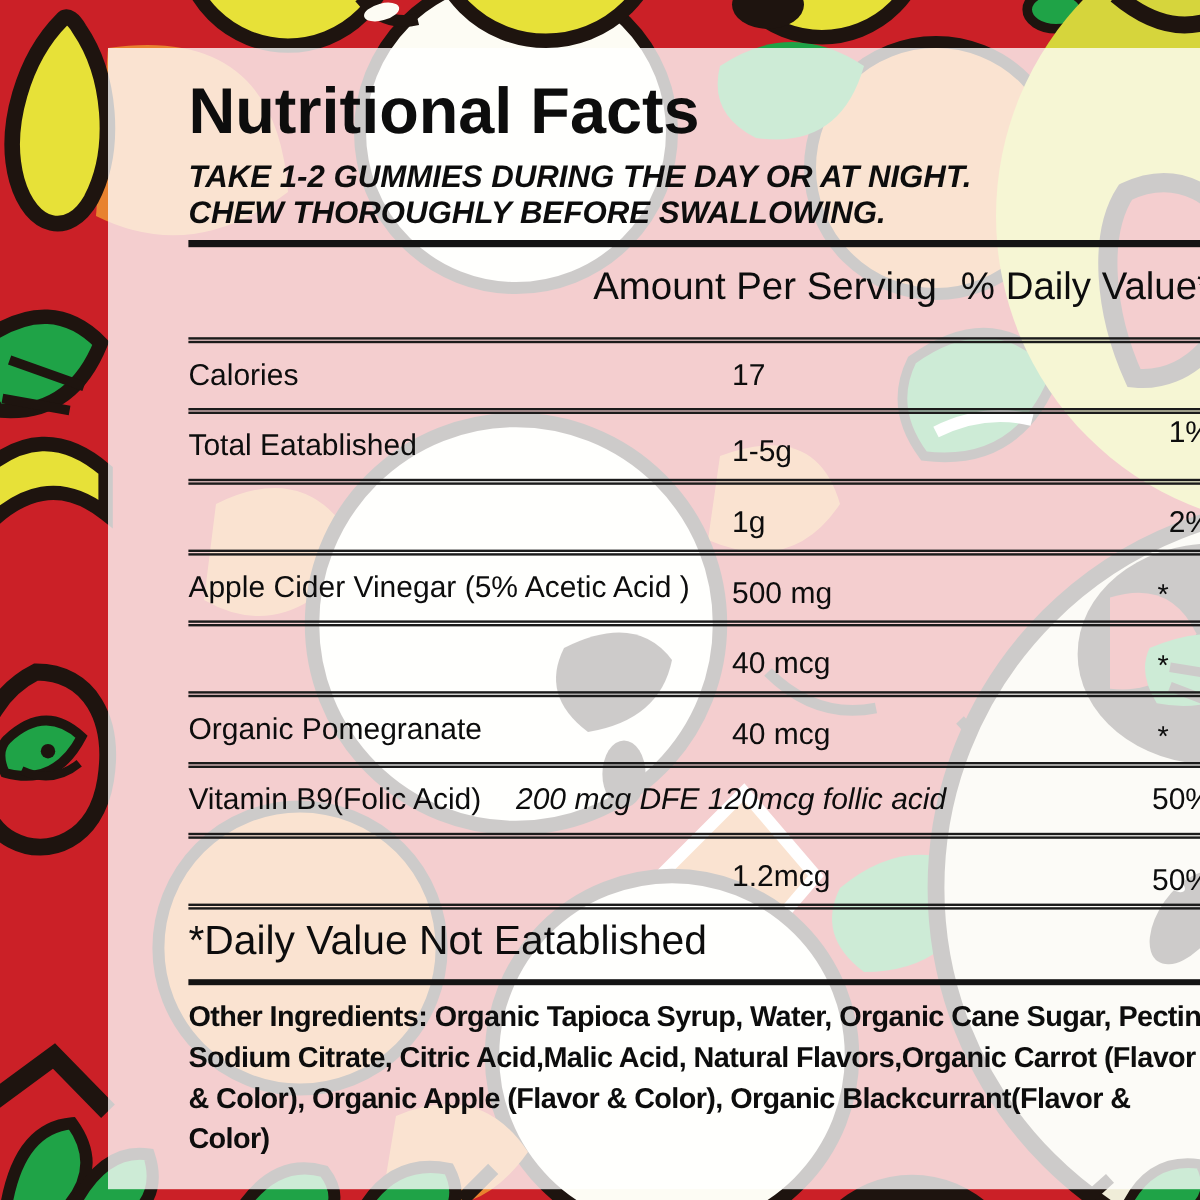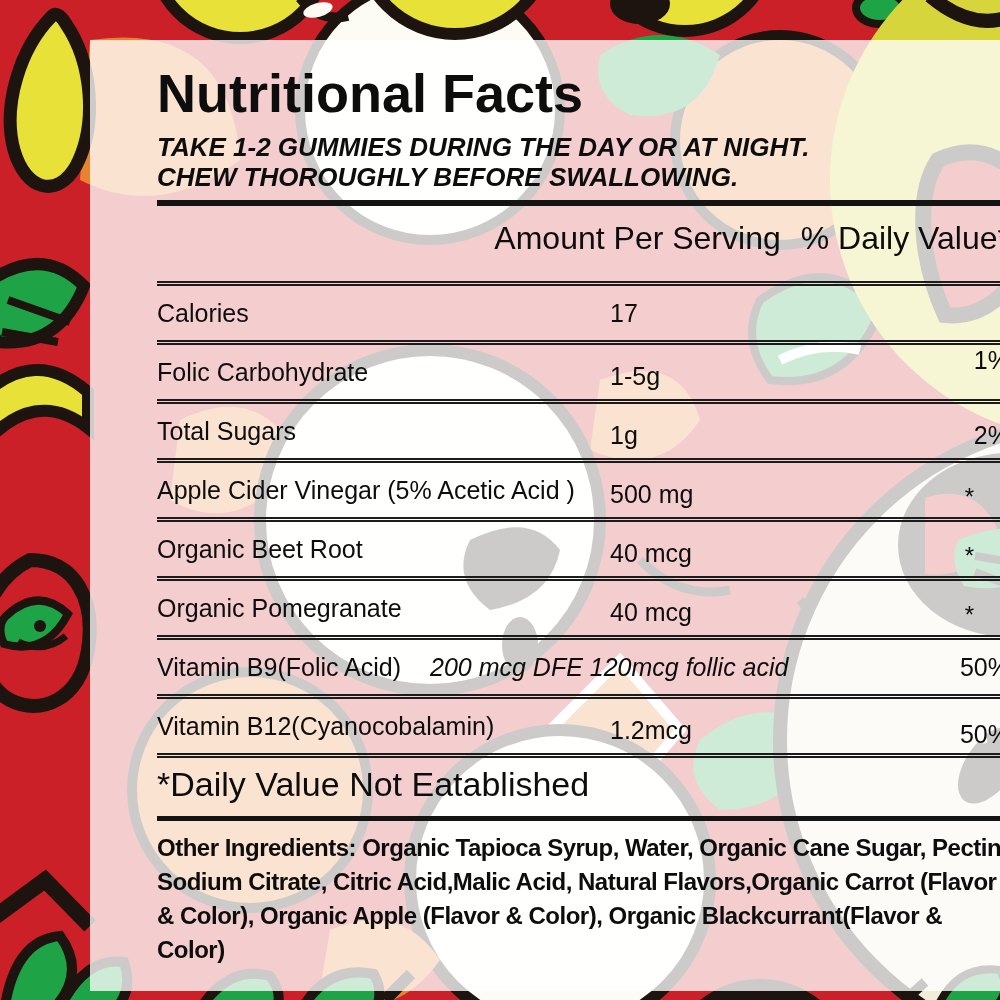--- a/index.html
+++ b/index.html
@@ -143,63 +143,60 @@
     <div class="sep first"></div>
 
     <div class="nf-row r1">
       <span class="nf-name">Calories</span>
       <span class="nf-amt">17</span>
       <span class="nf-dv"></span>
     </div>
     <div class="sep"></div>
 
     <div class="nf-row r2">
-      <span class="nf-name">Folic Carbohydrate</span>
+      <span class="nf-name">Total Eatablished</span>
       <span class="nf-amt">1-5g</span>
       <span class="nf-dv">1%</span>
     </div>
     <div class="sep"></div>
 
     <div class="nf-row r3">
-      <span class="nf-name">Total Sugars</span>
       <span class="nf-amt">1g</span>
       <span class="nf-dv">2%</span>
     </div>
     <div class="sep"></div>
 
     <div class="nf-row r4">
       <span class="nf-name">Apple Cider Vinegar (5% Acetic Acid )</span>
       <span class="nf-amt">500 mg</span>
       <span class="nf-dv">*</span>
     </div>
     <div class="sep"></div>
 
     <div class="nf-row r5">
-      <span class="nf-name">Organic Beet Root</span>
       <span class="nf-amt">40 mcg</span>
       <span class="nf-dv">*</span>
     </div>
     <div class="sep"></div>
 
     <div class="nf-row r6">
       <span class="nf-name">Organic Pomegranate</span>
       <span class="nf-amt">40 mcg</span>
       <span class="nf-dv">*</span>
     </div>
     <div class="sep"></div>
 
     <div class="nf-row r7">
       <span class="nf-name">Vitamin B9(Folic Acid)</span>
       <span class="nf-amt">200 mcg DFE 120mcg follic acid</span>
       <span class="nf-dv">50%</span>
     </div>
     <div class="sep"></div>
 
     <div class="nf-row r8">
-      <span class="nf-name">Vitamin B12(Cyanocobalamin)</span>
       <span class="nf-amt">1.2mcg</span>
       <span class="nf-dv">50%</span>
     </div>
     <div class="sep"></div>
 
     <div class="footnote">*Daily Value Not Eatablished</div>
 
     <div class="bar2"></div>
 
     <div class="ingredients">Other Ingredients: Organic Tapioca Syrup, Water, Organic Cane Sugar, Pectin, Sodium Citrate, Citric Acid,Malic Acid, Natural Flavors,Organic Carrot (Flavor &amp; Color), Organic Apple (Flavor &amp; Color), Organic Blackcurrant(Flavor &amp; Color)</div>

